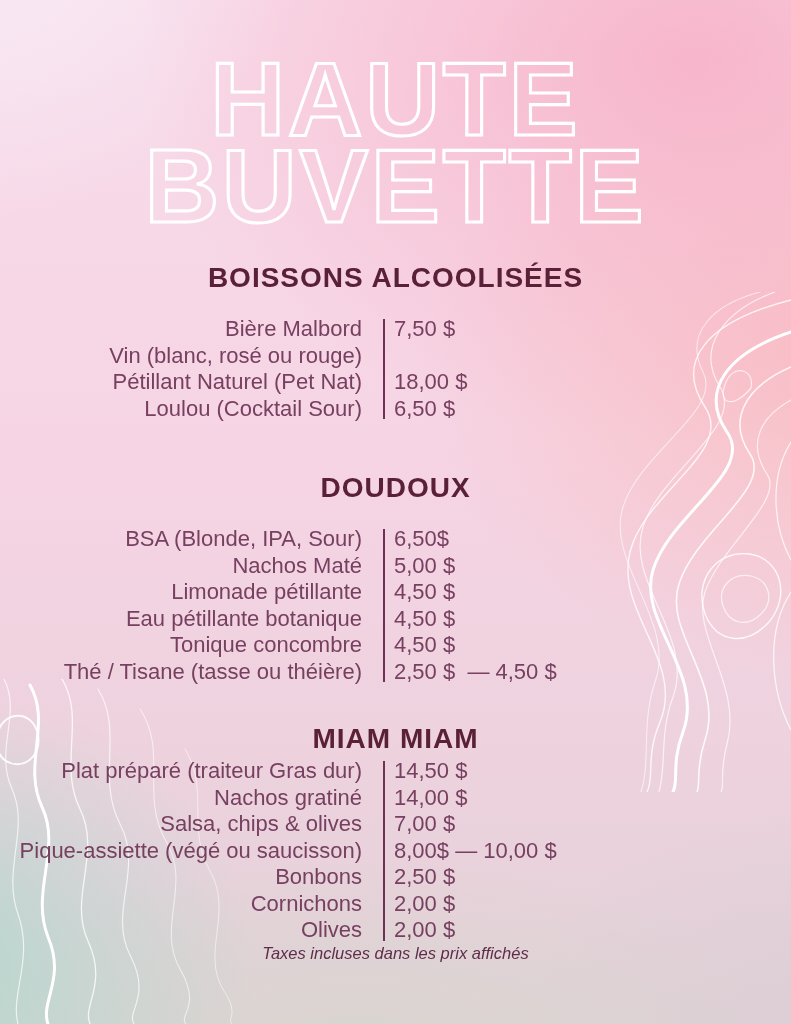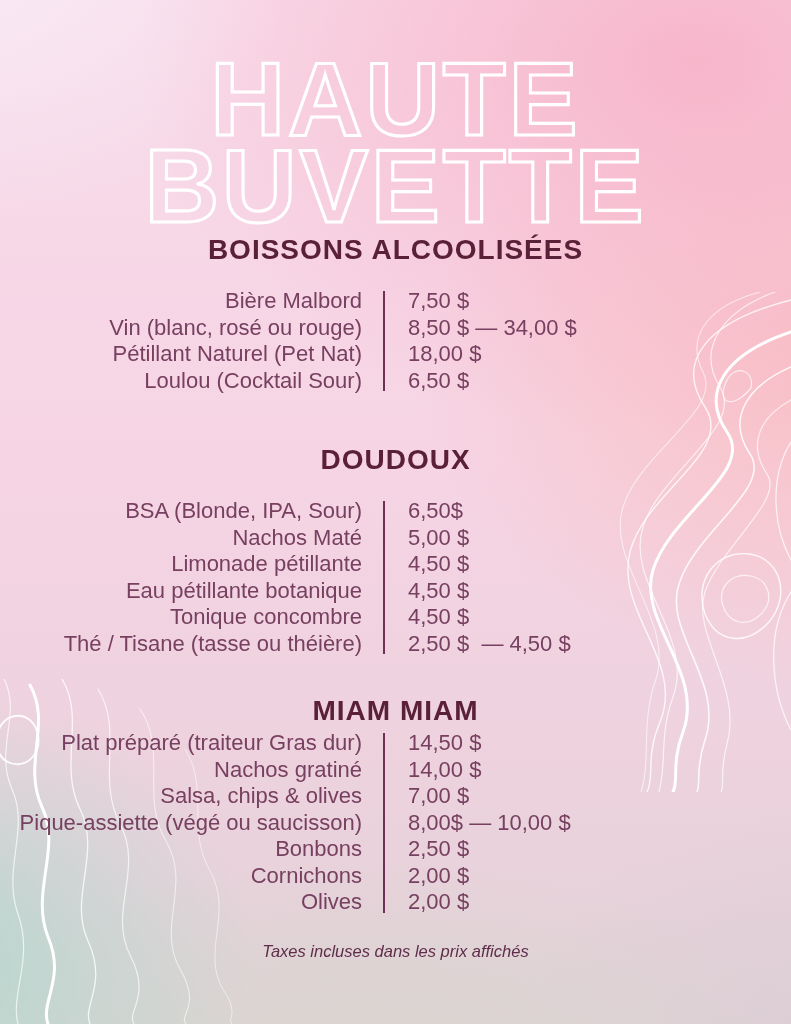--- a/index.html
+++ b/index.html
@@ -35,38 +35,37 @@
     stroke: #ffffff;
     stroke-width: 3.1;
   }
 
   .section-heading {
     margin: 0; text-align: center;
     font-size: 28px; line-height: 34px;
     font-weight: 700; letter-spacing: 1px;
     color: #5a2038;
   }
-  .heading-1 { margin-top: 0; }
+  .heading-1 { margin-top: 28px; }
   .heading-2 { margin-top: 49px; }
   .heading-3 { margin-top: 37px; }
 
   .rows { position: relative; margin-top: 21px; }
   .rows-3 { margin-top: 2px; }
   .rows::before {
     content: "";
     position: absolute;
     left: 383px; top: 3px; bottom: 3px;
     width: 2px; background: #6e3054;
   }
   .row { display: flex; line-height: 26.5px; font-size: 22px; color: #774060; }
   .cell-name { width: 362px; text-align: right; white-space: pre; }
-  .cell-price { padding-left: 46px; text-align: center; white-space: pre; }
+  .cell-price { padding-left: 32px; text-align: center; white-space: pre; }
 
   .footer-note {
-    margin-top: 26px;
     text-align: center;
     font-style: italic;
     font-size: 16.5px;
     color: #5f2d4a;
   }
 </style>
 </head>
 <body>
 
 <div class="page">
@@ -102,21 +101,20 @@
 
   <section>
     <h2 class="section-heading heading-1">BOISSONS ALCOOLISÉES</h2>
     <div class="rows">
         <div class="row">
           <div class="cell-name">Bière Malbord</div>
           <div class="cell-price">7,50 $</div>
         </div>
         <div class="row">
           <div class="cell-name">Vin (blanc, rosé ou rouge)</div>
-          <div class="cell-price">8,50 $ — 34,00 $</div>
         </div>
         <div class="row">
           <div class="cell-name">Pétillant Naturel (Pet Nat)</div>
           <div class="cell-price">18,00 $</div>
         </div>
         <div class="row">
           <div class="cell-name">Loulou (Cocktail Sour)</div>
           <div class="cell-price">6,50 $</div>
         </div>
       </div>

